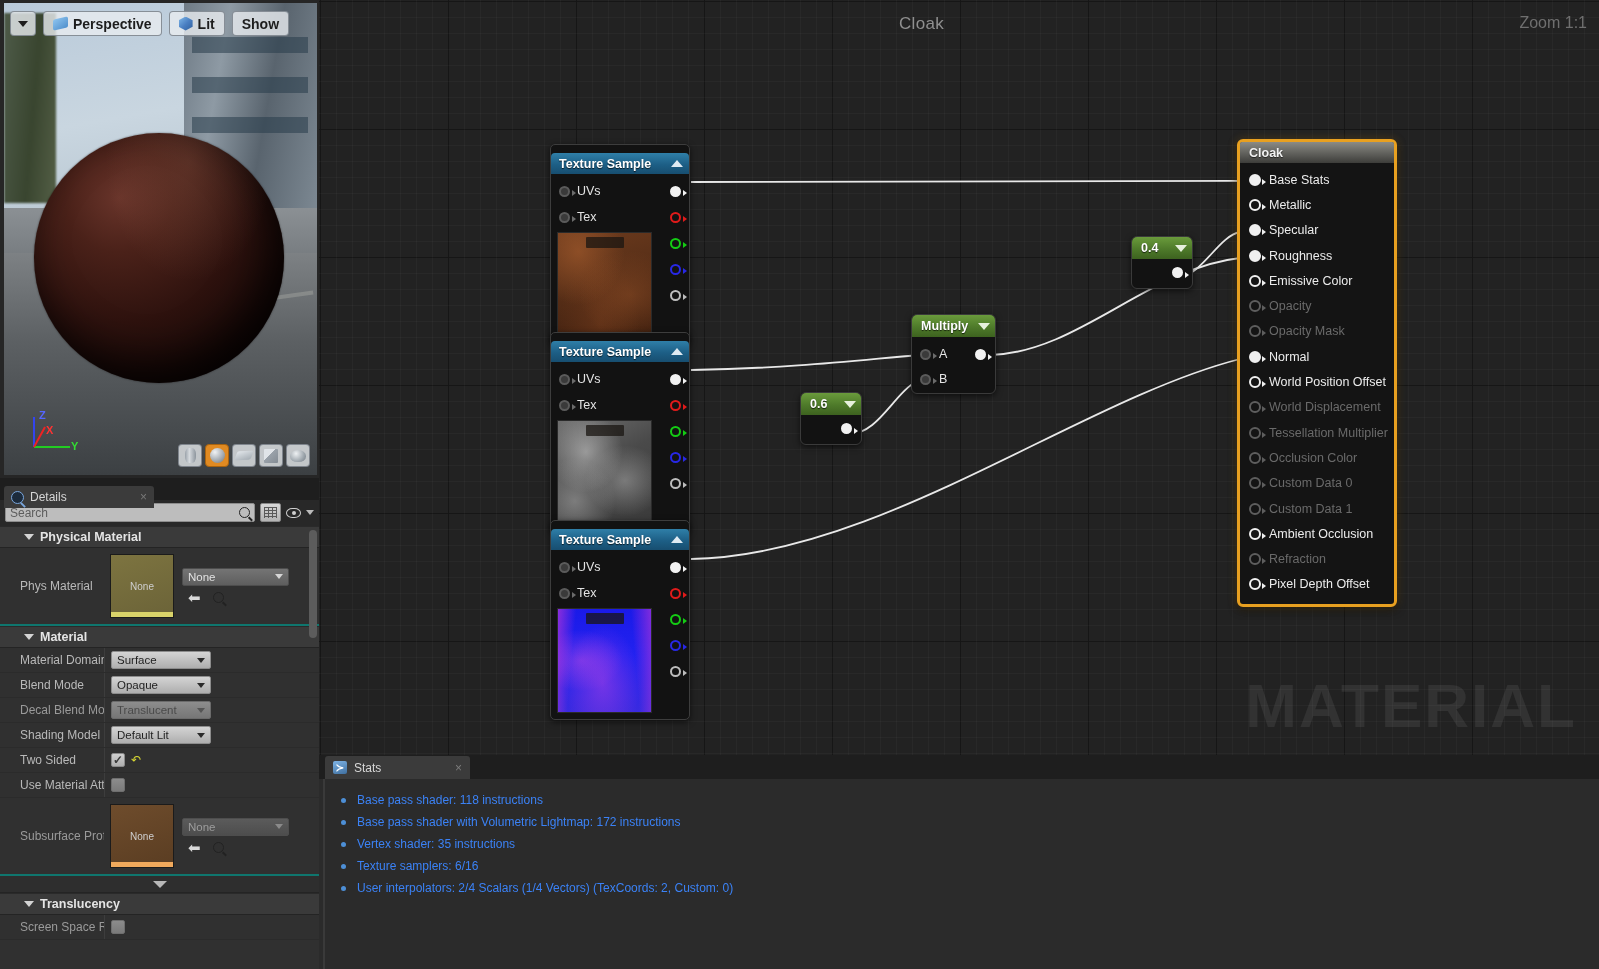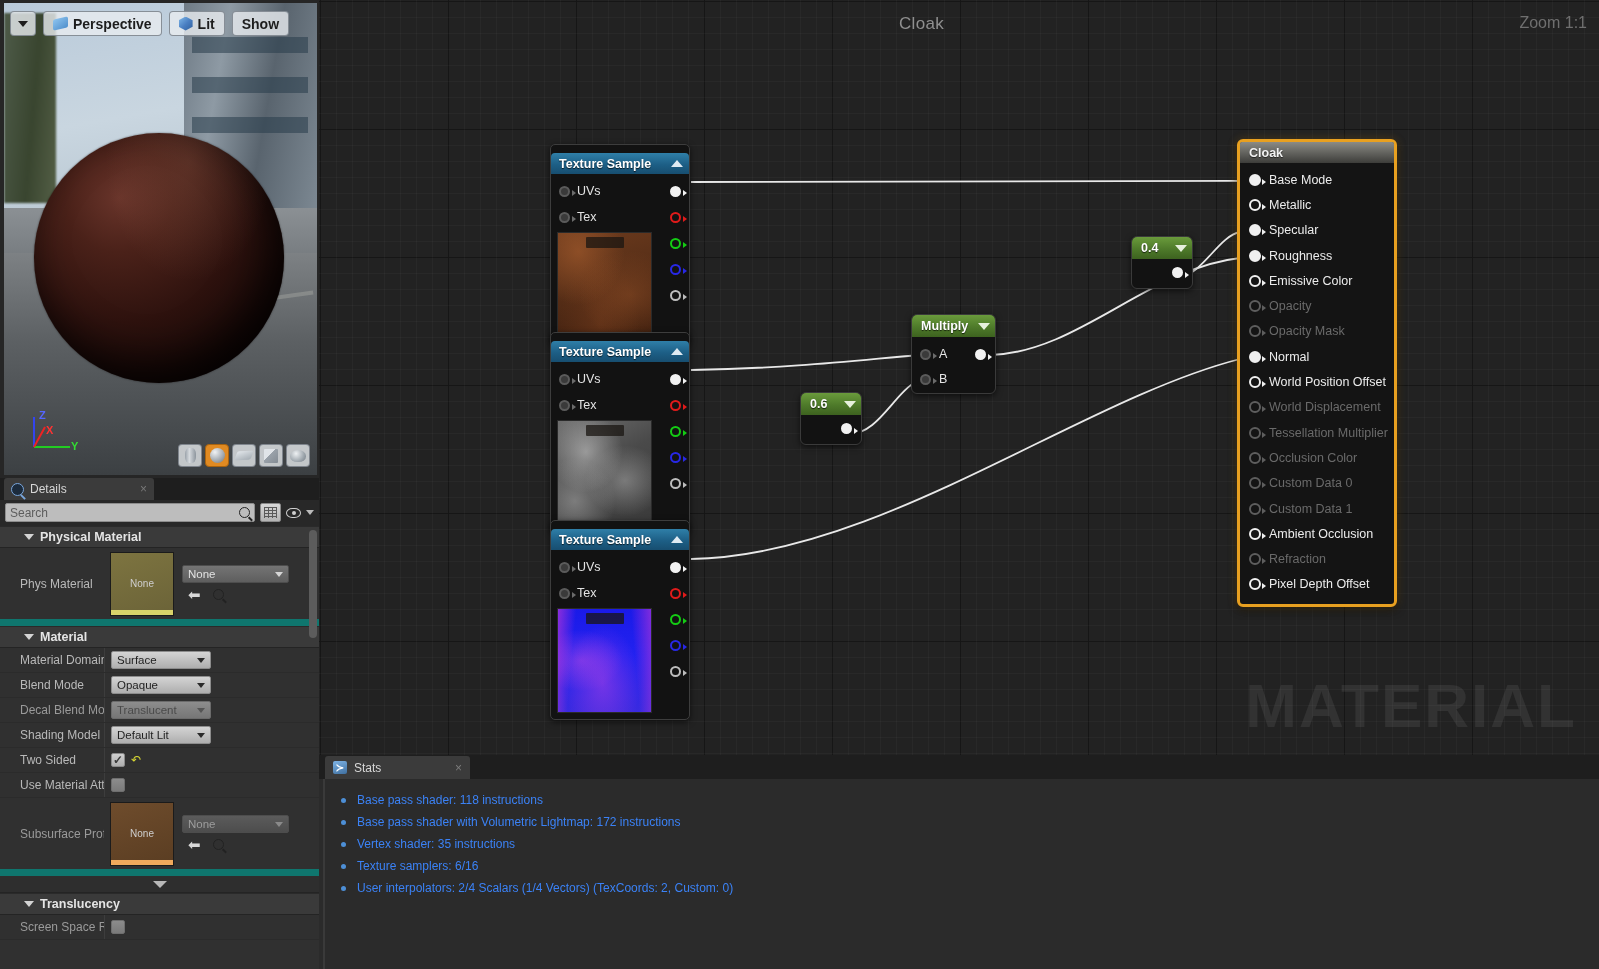--- a/index.html
+++ b/index.html
@@ -126,21 +126,21 @@
   #vp-gizmo { position: absolute; left: 22px; bottom: 22px; width: 52px; height: 46px; }
 
   
   #details {
     position: absolute; left: 0; top: 478px;
     width: 319px; height: 491px;
     background: #282828;
   }
   .dt-tabbar { position: relative; height: 22px; background: #1e1e1e; }
   .dt-tab {
-    position: absolute; left: 4px; top: 0;
+    position: absolute; left: 4px; top: 8px;
     width: 150px; height: 22px;
     background: #3b3b3b;
     display: flex; align-items: center; gap: 6px;
     padding: 0 7px;
     border-top-left-radius: 3px; border-top-right-radius: 3px;
   }
   .dt-tab-ico {
     width: 13px; height: 13px; border-radius: 50%;
     border: 1.6px solid #7aa7dd; position: relative;
     background: #1c2b3c;
@@ -209,21 +209,21 @@
   .combo.disabled { background: linear-gradient(180deg,#8d8d8d,#767676); color: #4a4a4a; border-color:#6b6b6b; }
   .combo .tri { width:0;height:0;border-left:4px solid transparent;border-right:4px solid transparent;border-top:5px solid #2a2a2a; }
   .combo.disabled .tri { border-top-color:#555; }
   .chk { width: 14px; height: 14px; border-radius: 2px;
     background: linear-gradient(180deg,#cfcfcf,#aeaeae); border: 1px solid #8a8a8a;
     display:flex; align-items:center; justify-content:center; }
   .chk.off { background: linear-gradient(180deg,#8c8c8c,#7a7a7a); border-color:#6e6e6e; }
   .chk .tick { color:#3a3a3a; font-size: 12px; line-height: 1; font-weight: bold; }
   .reset-ico { color: #d8d832; font-size: 12px; line-height:1; }
 
-  .asset-row { display: flex; min-height: 78px; border-bottom: 7px solid #0f766e; align-items: center; }
+  .asset-row { display: flex; min-height: 78px; border-bottom: 2px solid #0f766e; align-items: center; }
   .asset-thumb {
     width: 64px; height: 64px; margin-left: 6px;
     border: 1px solid #1b1b1b;
     display: flex; align-items: center; justify-content: center;
     color: #cfcfcf; font-size: 10px; position: relative;
   }
   .asset-thumb.phys { background: linear-gradient(160deg,#7d7440,#6b6338); }
   .asset-thumb.sss  { background: linear-gradient(160deg,#6e4c2c,#5a3d22); }
   .asset-thumb .bar { position: absolute; left:0; right:0; bottom:0; height:5px; }
   .asset-thumb.phys .bar { background: #d9d36a; }
@@ -779,21 +779,21 @@
       </div>
     </div>
 
     <div class="node mat-node" style="left:918px; top:139px;">
       <div class="mat-head">
         <span>Cloak</span>
       </div>
       <div class="mat-body">
         <div class="mat-row">
             <span class="mpin conn"></span>
-            <span class="lbl">Base Mode</span>
+            <span class="lbl">Base Stats</span>
           </div>
         <div class="mat-row">
             <span class="mpin"></span>
             <span class="lbl">Metallic</span>
           </div>
         <div class="mat-row">
             <span class="mpin conn"></span>
             <span class="lbl">Specular</span>
           </div>
         <div class="mat-row">

